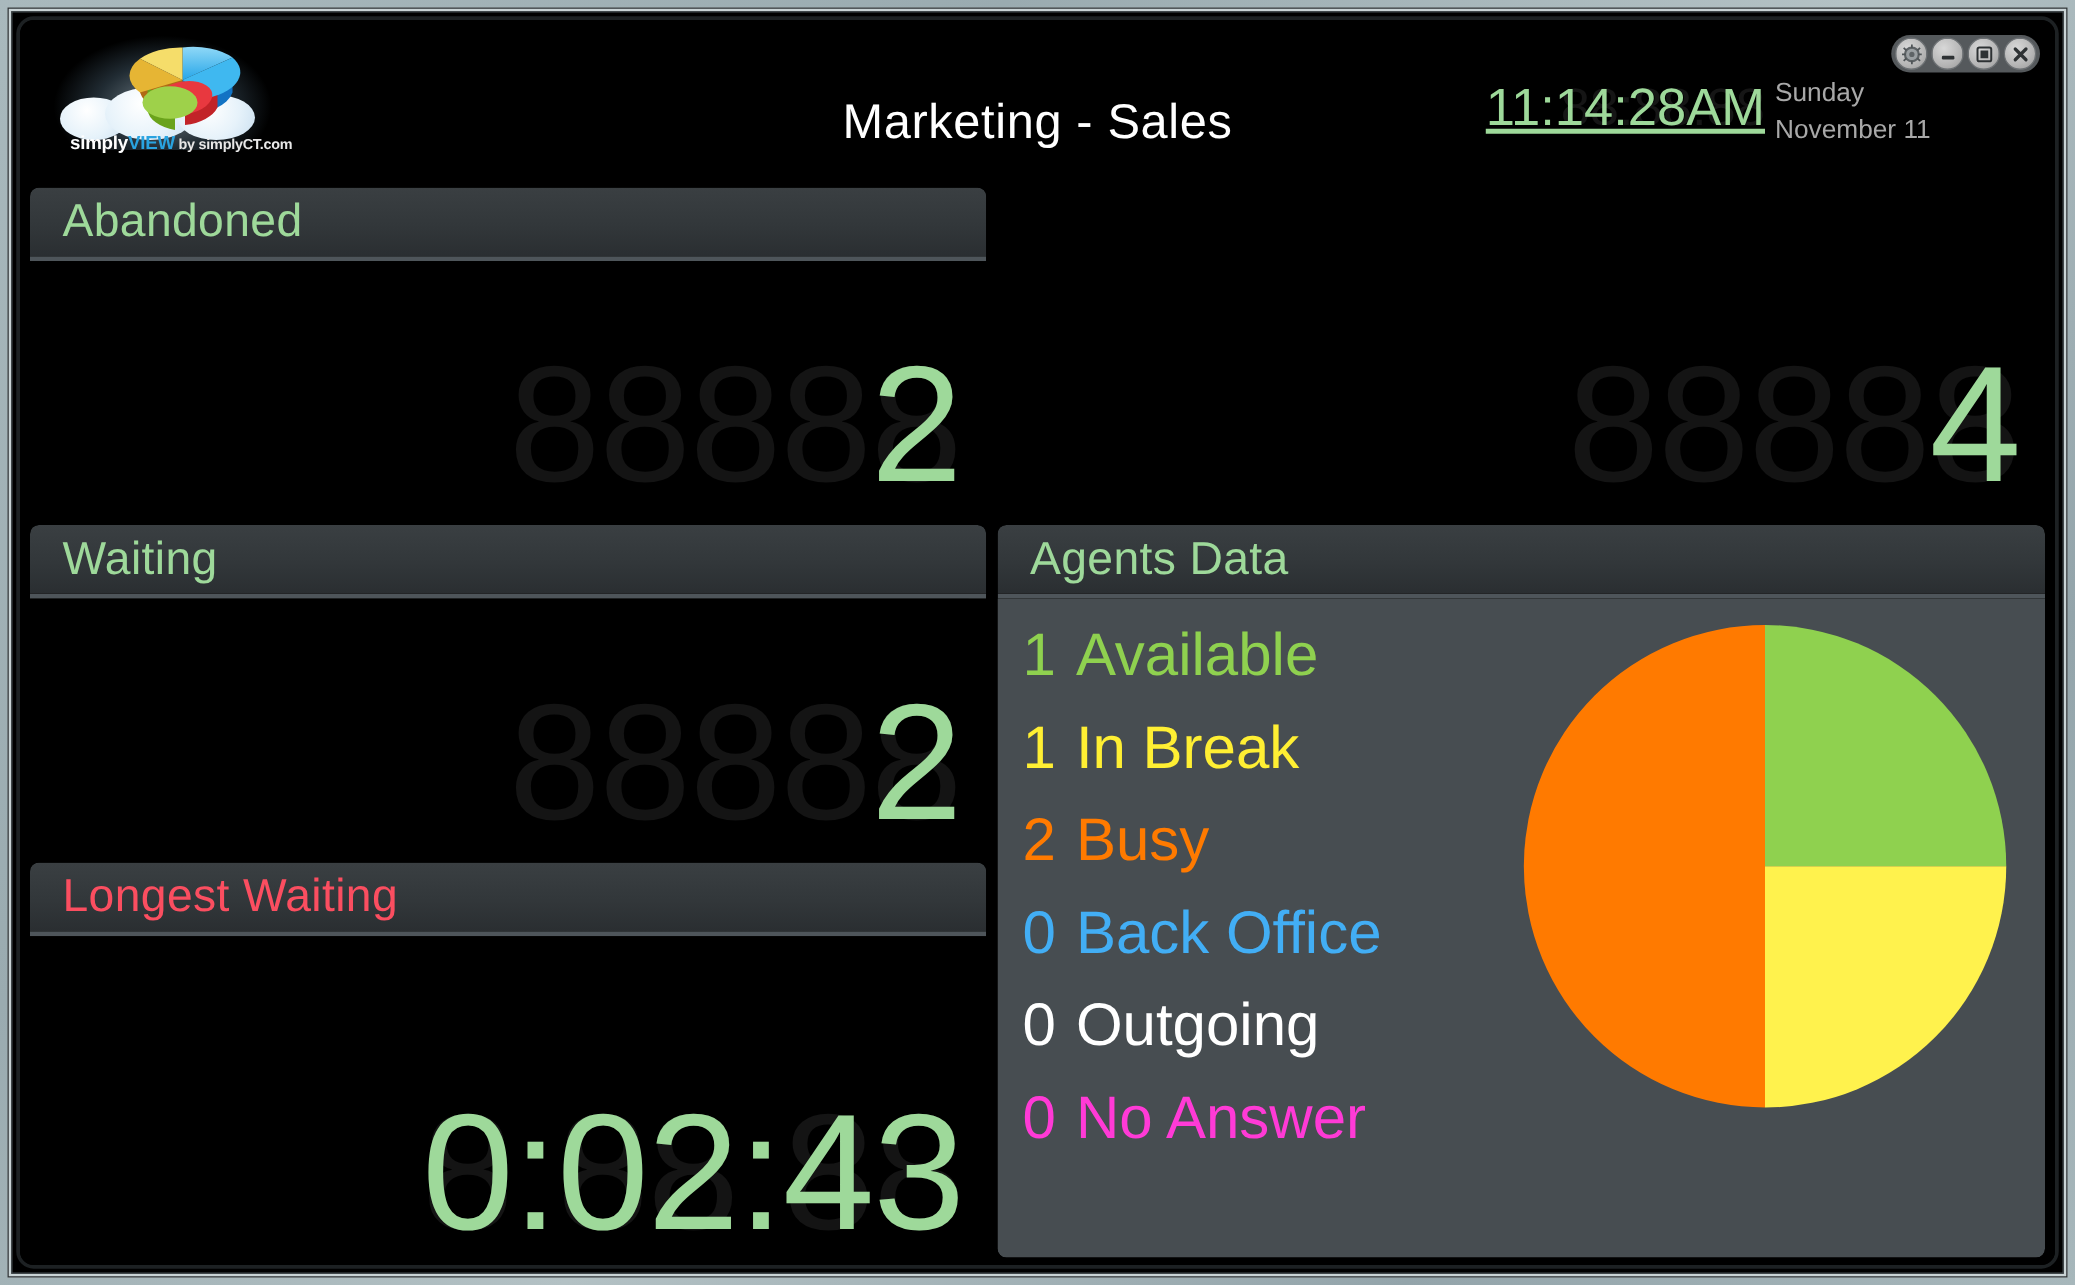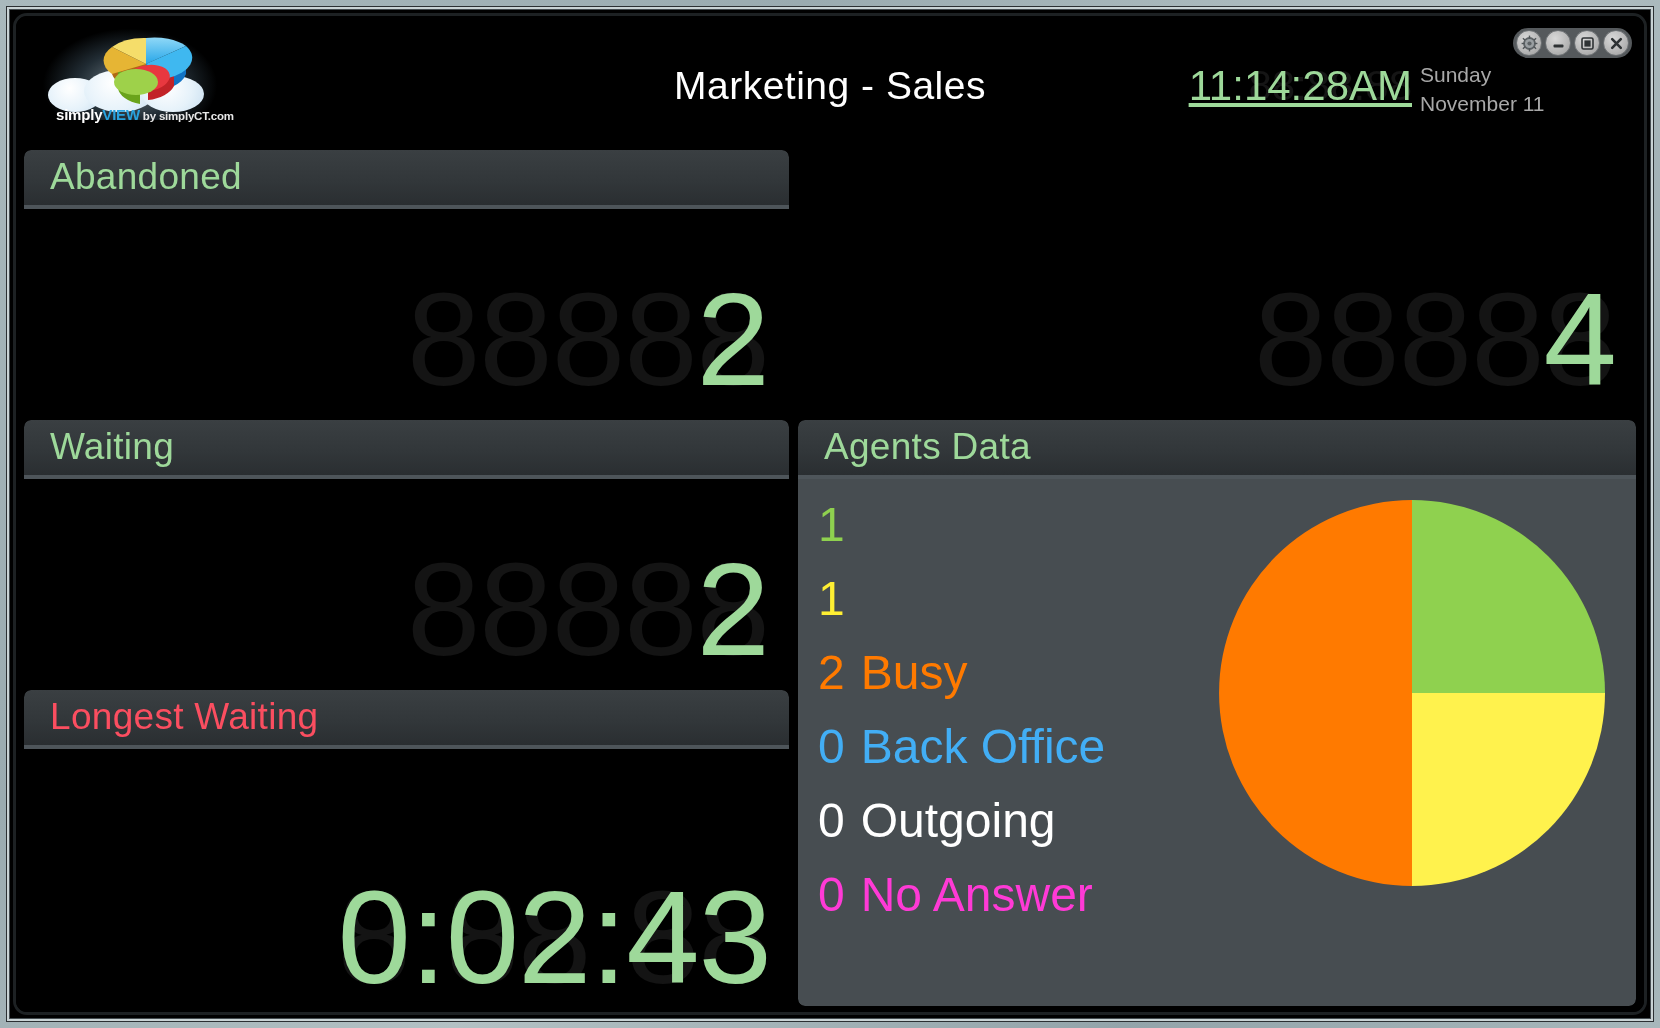--- a/index.html
+++ b/index.html
@@ -82,21 +82,21 @@
     letter-spacing: -0.2px;
   }
   .wm-simply { color: #ffffff; }
   .wm-view   { color: #29a3e0; text-align: center; }
   .wm-by     { color: #e8e8e8; font-size: 11.5px; font-weight: bold; }
 
   
   #dash-title {
     position: absolute;
     left: 0; right: 0;
-    top: 48px;
+    top: 60px;
     text-align: center;
     color: #ffffff;
     font-size: 39px;
     font-weight: normal;
     letter-spacing: 0.5px;
   }
 
   
   #clock-wrap {
     position: absolute;
@@ -420,23 +420,25 @@
 
         <div class="panel" id="panel-agents">
           <div class="panel-head">
             <div class="panel-title title-green">Agents Data</div>
           </div>
           <div id="agents-body">
 
             <div id="agents-list">
               <div class="agent-row" style="color:#8fd14f;">
                 <span class="agent-count">1</span>
+                <span class="agent-label">Available</span>
               </div>
               <div class="agent-row" style="color:#ffef33;">
                 <span class="agent-count">1</span>
+                <span class="agent-label">In Break</span>
               </div>
               <div class="agent-row" style="color:#ff7a00;">
                 <span class="agent-count">2</span>
                 <span class="agent-label">Busy</span>
               </div>
               <div class="agent-row" style="color:#42aef5;">
                 <span class="agent-count">0</span>
                 <span class="agent-label">Back Office</span>
               </div>
               <div class="agent-row" style="color:#ffffff;">

